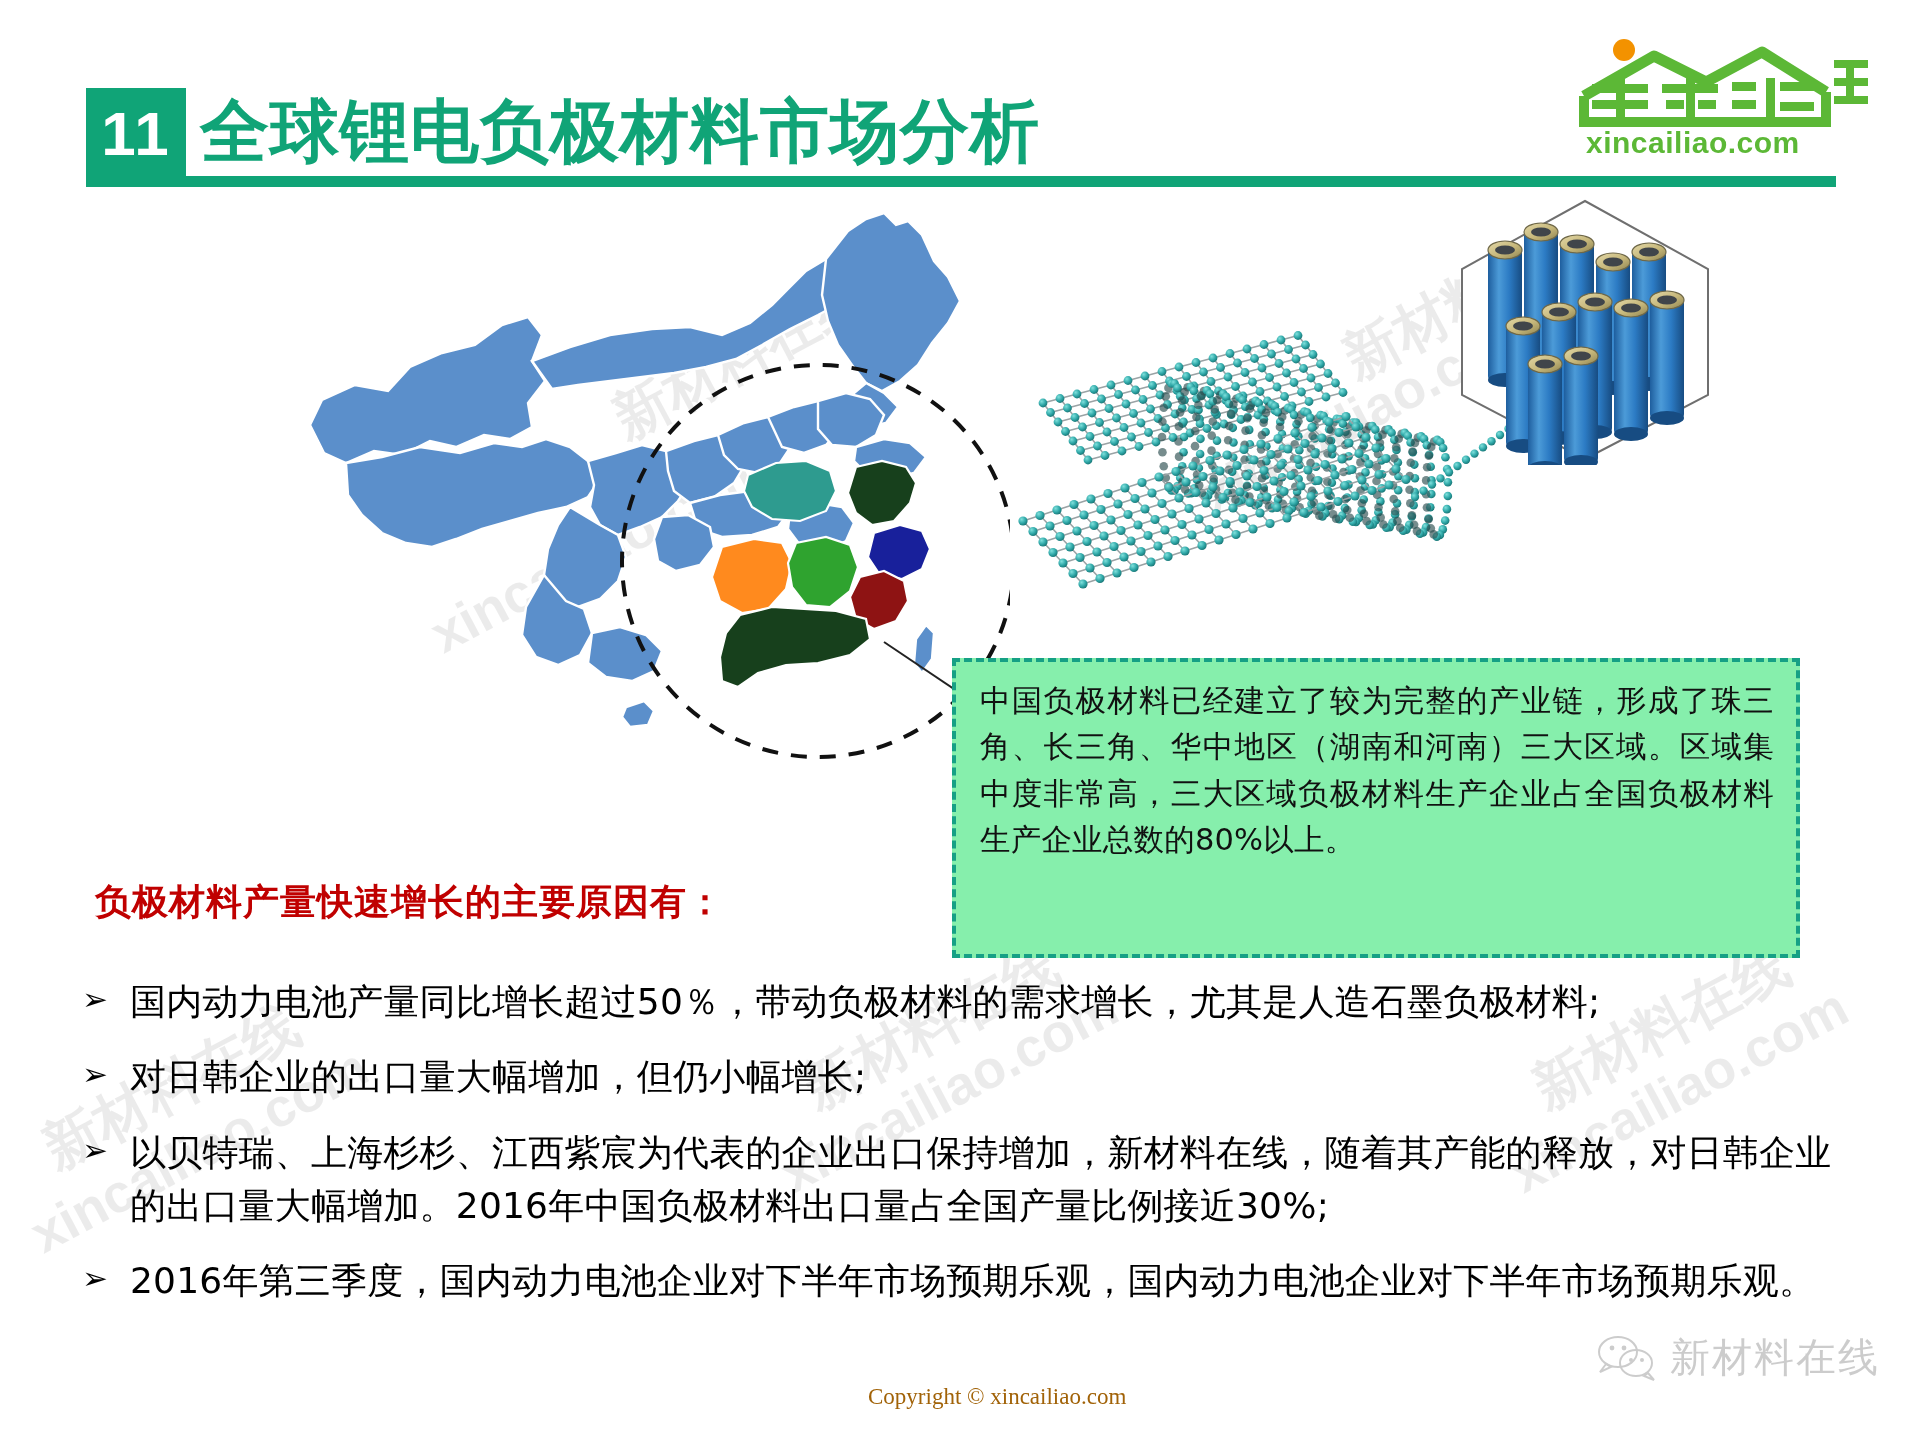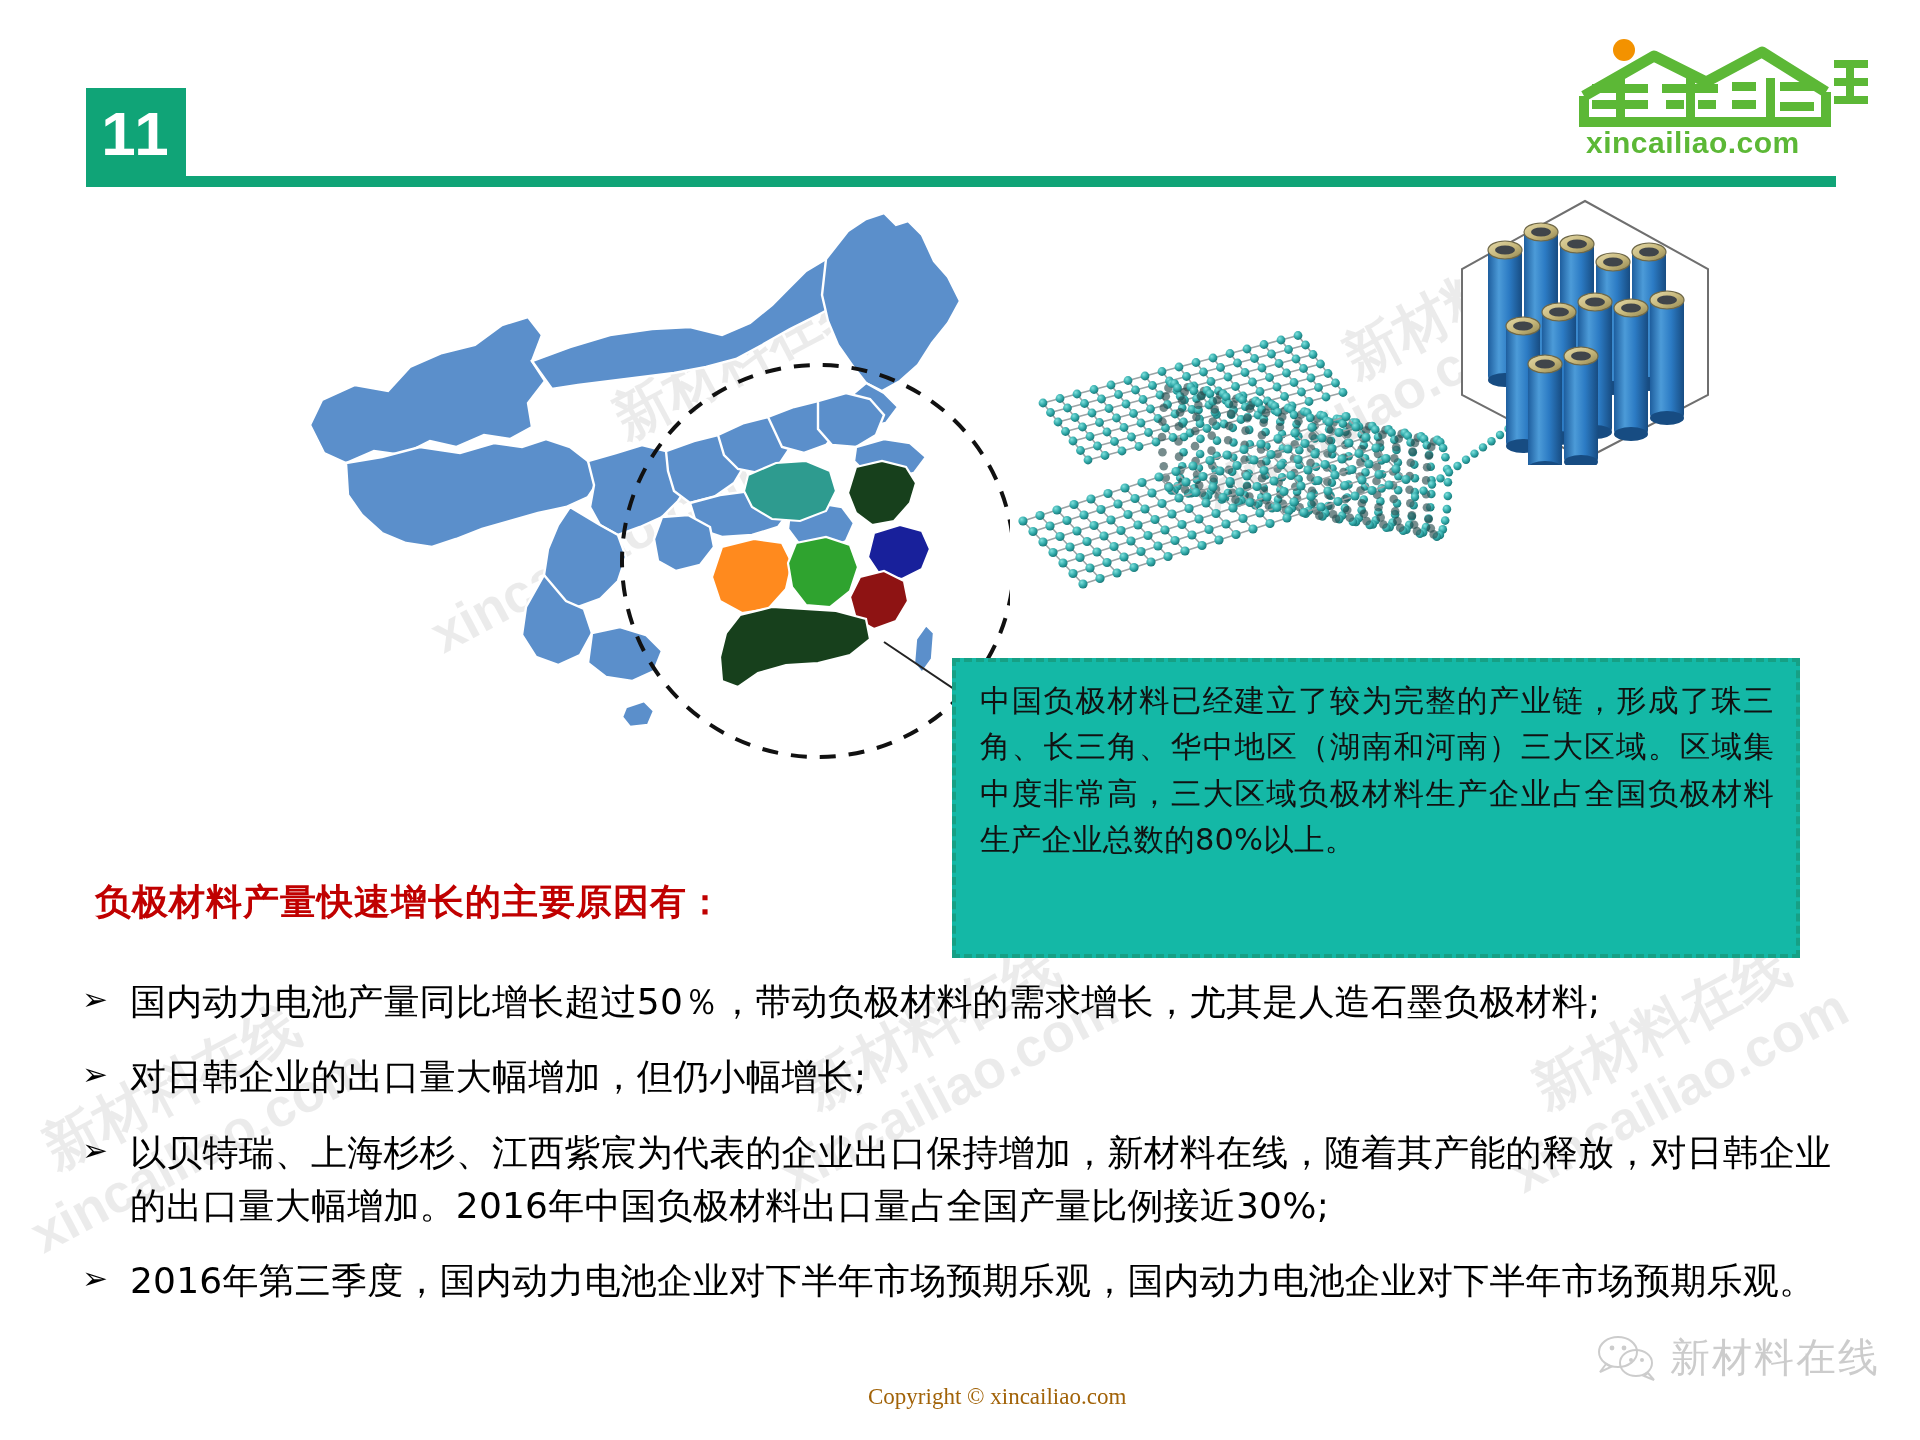--- a/index.html
+++ b/index.html
@@ -48,21 +48,21 @@
   #china-map{ position:absolute; left:270px; top:195px; width:740px; height:580px; z-index:2; }
   #map-callout-line{ position:absolute; left:880px; top:640px; width:170px; height:110px; z-index:2; }
 
   
   #graphene-figure{ position:absolute; left:1015px; top:285px; width:540px; height:330px; z-index:2; }
   #battery-figure{ position:absolute; left:1450px; top:195px; width:270px; height:270px; z-index:3; }
 
   
   #insight-box{
     position:absolute; left:952px; top:658px; width:848px; height:300px;
-    border:4px dashed #16A085; z-index:4; background:#14b8a6;
+    border:4px dashed #16A085; z-index:4; background:#86efac;
     padding:16px 22px 10px 24px;
   }
   #insight-text{
     font-size:30.5px; line-height:1.52; color:#111;
     font-family:"DejaVu Sans","Liberation Sans",sans-serif;
     text-align:justify; letter-spacing:.2px;
   }
 
   
   #reasons-heading{
@@ -114,20 +114,21 @@
   <span class="wm" style="left:1520px;top:1060px; font-size:56px; transform:rotate(-28deg);">新材料在线</span>
   <span class="wm" style="left:1500px;top:1150px; font-size:54px; transform:rotate(-28deg);">xincailiao.com</span>
   <span class="wm" style="left:600px; top:390px;  font-size:56px; transform:rotate(-28deg);">新材料在线</span>
   <span class="wm" style="left:420px; top:610px;  font-size:54px; transform:rotate(-28deg);">xincailiao.com</span>
   <span class="wm" style="left:1330px;top:330px;  font-size:56px; transform:rotate(-28deg);">新材料在线</span>
   <span class="wm" style="left:1190px;top:470px;  font-size:54px; transform:rotate(-28deg);">xincailiao.com</span>
 </div>
 
 <div id="header">
   <div id="slide-number-badge">11</div>
+  <div id="page-title">全球锂电负极材料市场分析</div>
   <div id="title-rule"></div>
 </div>
 
 <div id="brand-logo">
   <svg width="300" height="95" viewBox="0 0 300 95">
     <circle cx="48" cy="16" r="11" fill="#F39200"></circle>
     <path d="M8 62 L78 22 L130 48 L186 18 L250 58" stroke="#5CB836" stroke-width="11" fill="none" stroke-linejoin="round"></path>
     <path d="M8 62 L8 88 L250 88 L250 58" stroke="#5CB836" stroke-width="10" fill="none"></path>
 
     <g fill="#5CB836">

